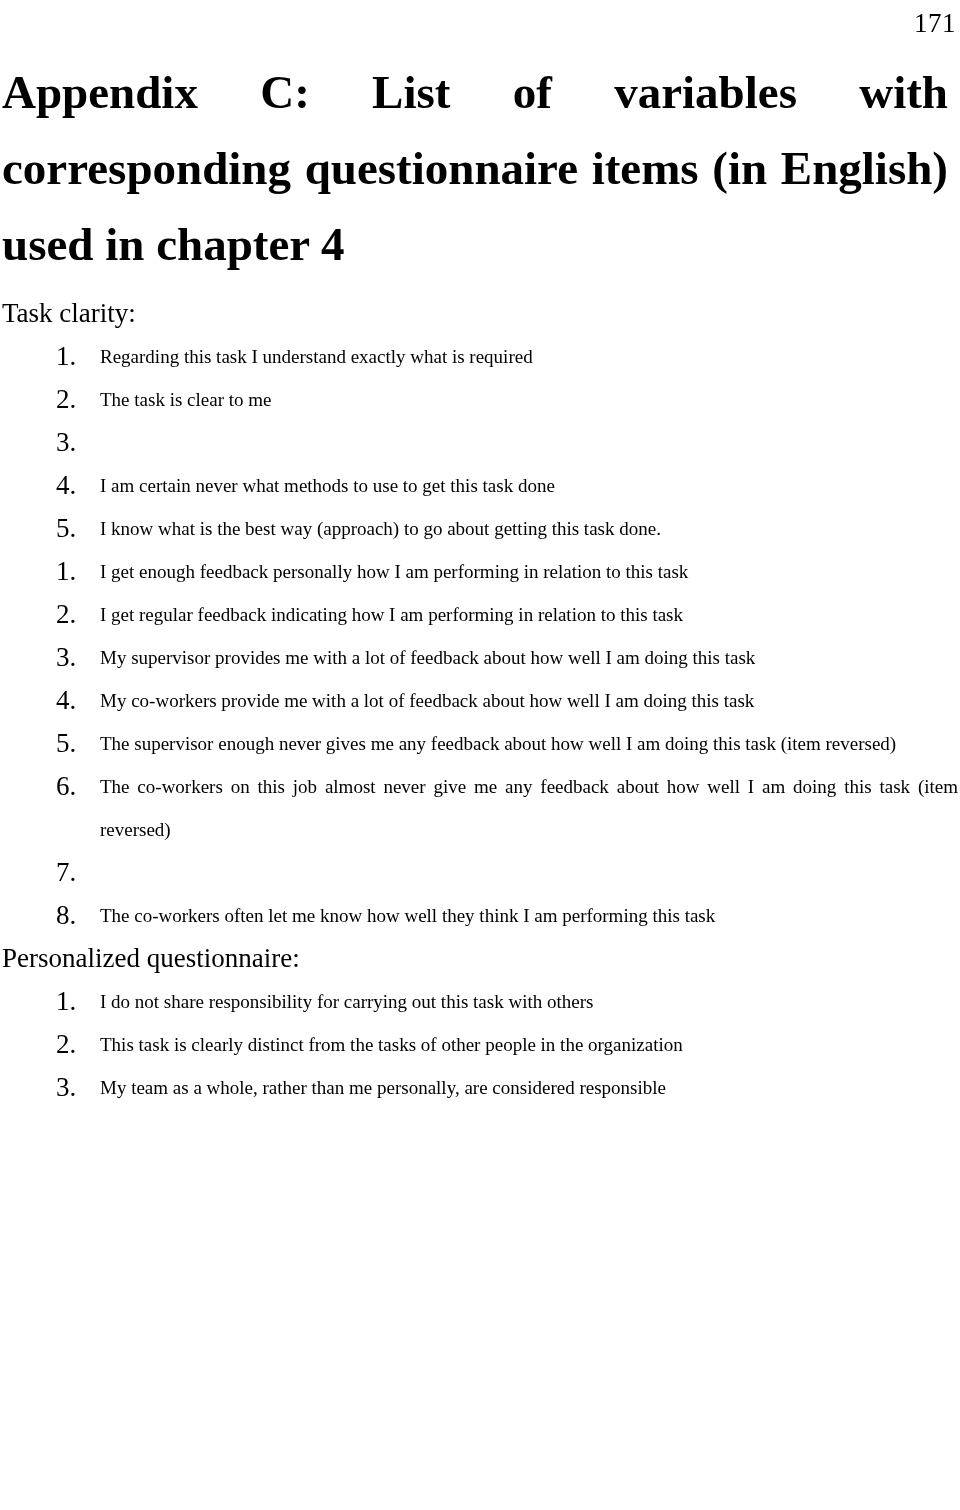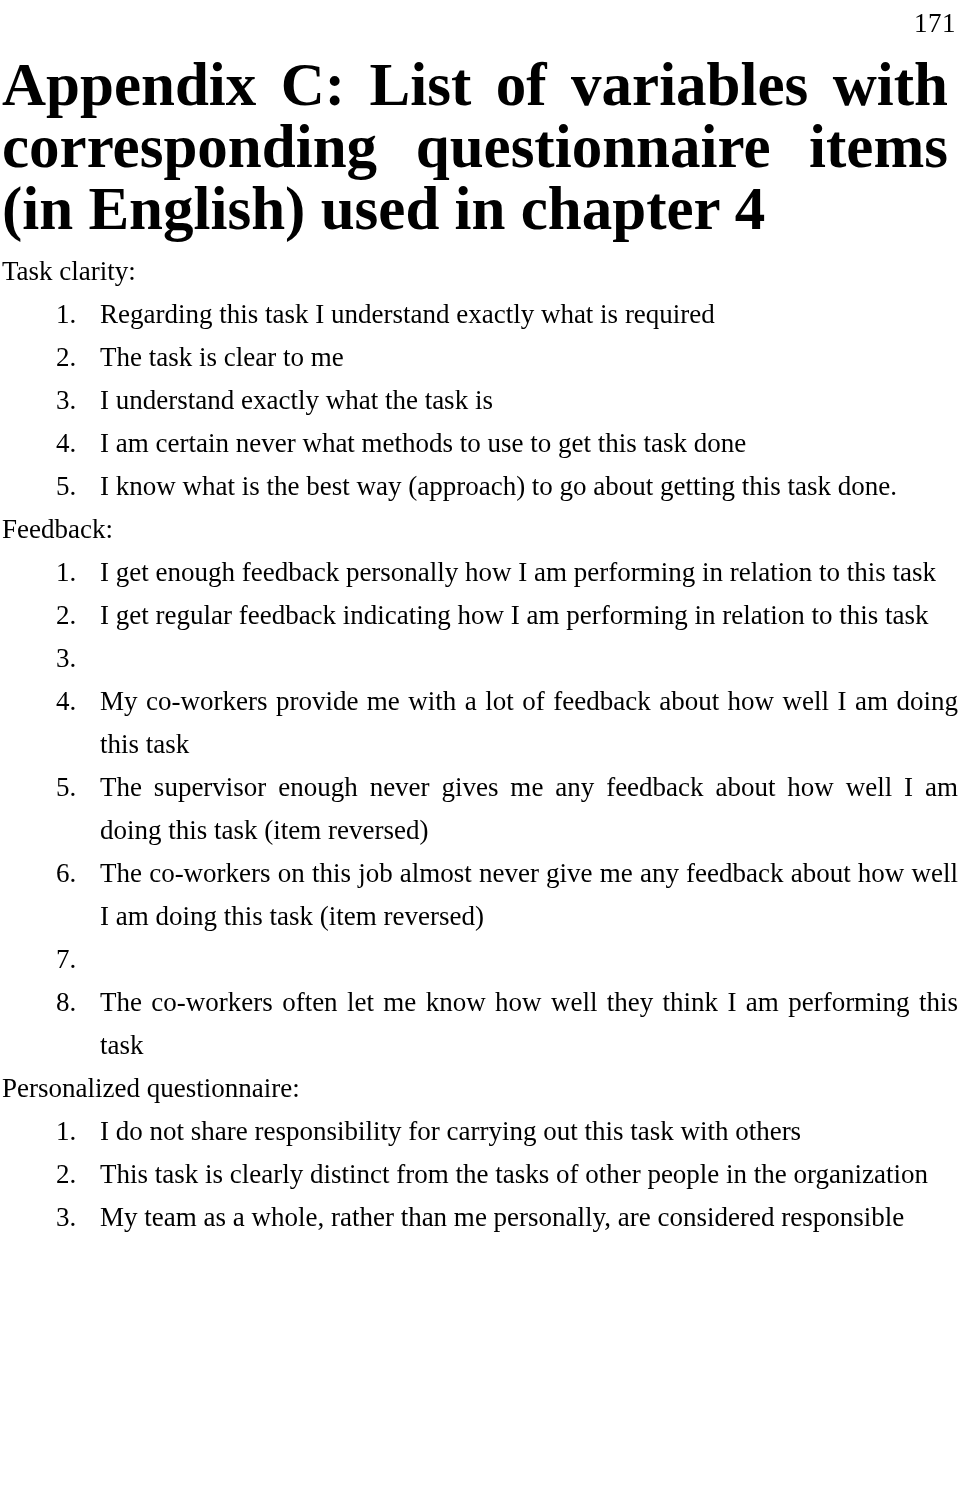--- a/index.html
+++ b/index.html
@@ -29,22 +29,22 @@
     text-align: right;
     font-size: 27px;
     line-height: 34px;
     padding-top: 6px;
     padding-right: 2px;
     letter-spacing: 0.5px;
   }
 
   
   .doc-title {
-    font-size: 61px;
-    line-height: 62px;
+    font-size: 47px;
+    line-height: 76px;
     text-align: justify;
     text-align-last: left;
     margin: 14px 8px 0 0;
     padding: 0 2px 0 0;
     word-spacing: 0px;
     hyphens: none;
   }
 
   .body-block {
     margin-top: 10px;
@@ -78,21 +78,21 @@
     width: 44px;
     margin-left: 54px;
     text-align: left;
     font-size: 27px;
     line-height: 43px;
   }
   .item-text {
     flex: 1 1 auto;
     text-align: justify;
     text-align-last: left;
-    font-size: 27px;
+    font-size: 19px;
     line-height: 43px;
     padding-right: 0px;
     hyphens: none;
     word-spacing: 0px;
   }
   
   .item-text.wrap {
     text-align: justify;
     text-align-last: left;
   }
@@ -114,45 +114,44 @@
             <div class="list-item">
               <div class="item-number">1.</div>
               <div class="item-text wrap">Regarding this task I understand exactly what is required</div>
             </div>
             <div class="list-item">
               <div class="item-number">2.</div>
               <div class="item-text wrap">The task is clear to me</div>
             </div>
             <div class="list-item">
               <div class="item-number">3.</div>
-              <div class="item-text wrap">I understand exactly what the task is</div>
             </div>
             <div class="list-item">
               <div class="item-number">4.</div>
               <div class="item-text wrap">I am certain never what methods to use to get this task done</div>
             </div>
             <div class="list-item">
               <div class="item-number">5.</div>
               <div class="item-text wrap">I know what is the best way (approach) to go about getting this task done.</div>
             </div>
           </div>
         </div>
         <div class="doc-section">
-          <div class="section-heading">Feedback:</div>
           <div class="item-list">
             <div class="list-item">
               <div class="item-number">1.</div>
               <div class="item-text wrap">I get enough feedback personally how I am performing in relation to this task</div>
             </div>
             <div class="list-item">
               <div class="item-number">2.</div>
               <div class="item-text wrap">I get regular feedback indicating how I am performing in relation to this task</div>
             </div>
             <div class="list-item">
               <div class="item-number">3.</div>
+              <div class="item-text wrap">My supervisor provides me with a lot of feedback about how well I am doing this task</div>
             </div>
             <div class="list-item">
               <div class="item-number">4.</div>
               <div class="item-text wrap">My co-workers provide me with a lot of feedback about how well I am doing this task</div>
             </div>
             <div class="list-item">
               <div class="item-number">5.</div>
               <div class="item-text wrap">The supervisor enough never gives me any feedback about how well I am doing this task (item reversed)</div>
             </div>
             <div class="list-item">

